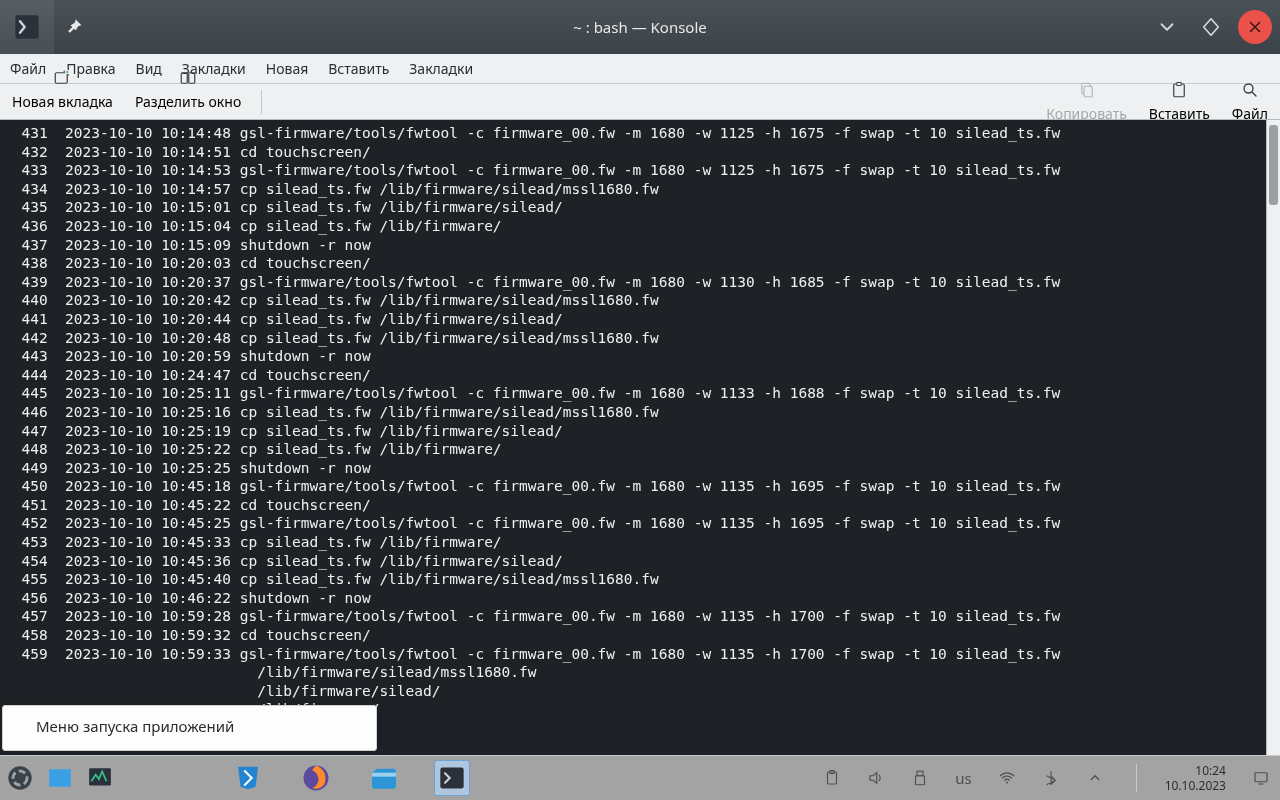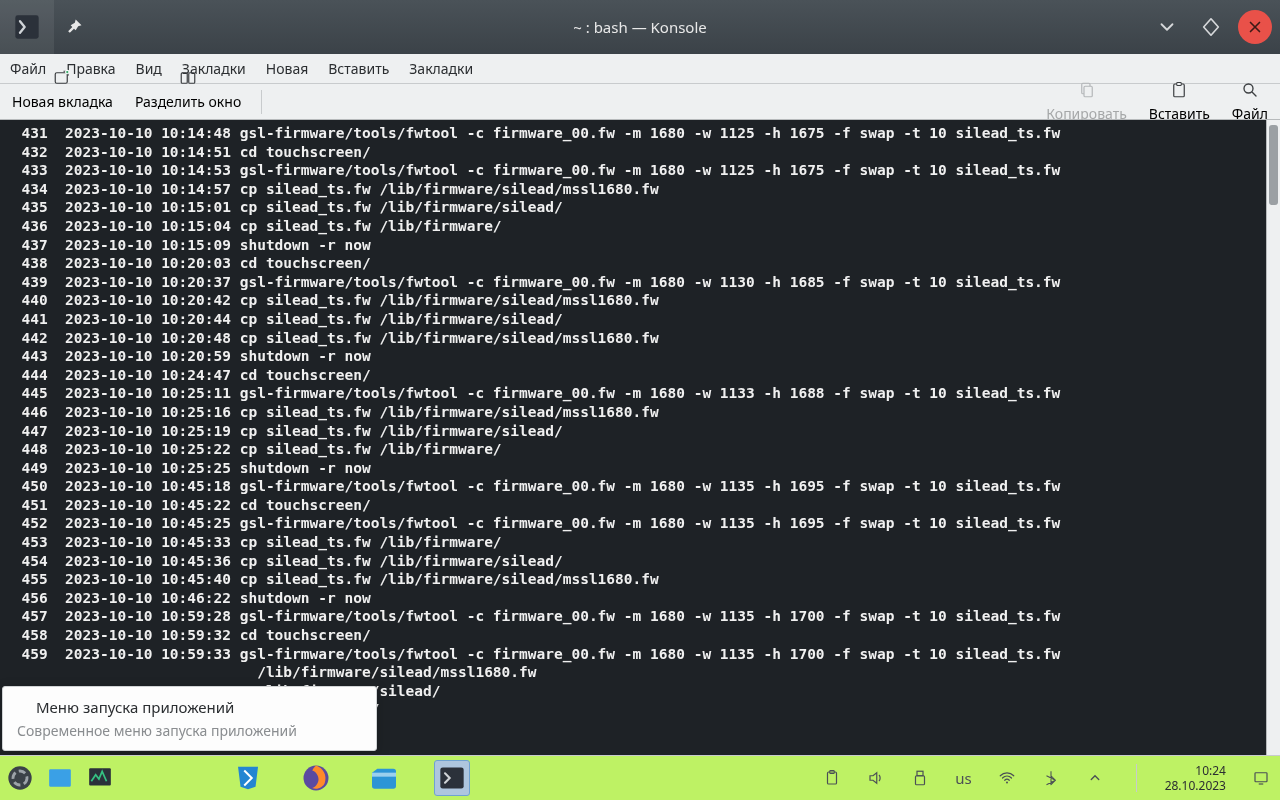--- a/index.html
+++ b/index.html
@@ -83,21 +83,20 @@
 .terminal {
   flex: 1;
   background: #1e2226;
   color: #f0f0f0;
   font-family: "DejaVu Sans Mono", "Liberation Mono", monospace;
   font-size: 14.5px;
   line-height: 18.6px;
   padding: 4px 2px 4px 4px;
   white-space: pre;
   overflow: hidden;
-  font-weight: bold;
 }
 .terminal .line { }
 .scrollbar {
   width: 14px;
   background: #eef0f1;
   border-left: 1px solid #b7babc;
   position: relative;
 }
 .scrollbar-thumb {
   position: absolute;
@@ -115,21 +114,21 @@
   border-radius: 3px;
   padding: 10px 14px 10px 14px;
   box-shadow: 0 4px 14px rgba(0,0,0,0.18);
   width: 375px;
 }
 .tooltip .tt-title { font-size: 15px; color: #2b2e31; margin-bottom: 4px; margin-left: 19px; }
 .tooltip .tt-sub { font-size: 14px; color: #8a8d90; }
 .taskbar {
   position: absolute; left: 0; right: 0; bottom: 0;
   height: 45px;
-  background: #bef264;
+  background: #a3a3a3;
   border-top: 1px solid #c8cbcd;
   display: flex;
   align-items: center;
 }
 .taskbar-left { display: flex; align-items: center; height: 100%; }
 .task-icon {
   width: 36px; height: 36px; margin: 0 2px;
   display: flex; align-items: center; justify-content: center;
   border-radius: 3px;
 }
@@ -234,21 +233,20 @@
 
 <div class="terminal-wrap">
   <div class="terminal" id="terminal"><div class="line">  431  2023-10-10 10:14:48 gsl-firmware/tools/fwtool -c firmware_00.fw -m 1680 -w 1125 -h 1675 -f swap -t 10 silead_ts.fw</div><div class="line">  432  2023-10-10 10:14:51 cd touchscreen/</div><div class="line">  433  2023-10-10 10:14:53 gsl-firmware/tools/fwtool -c firmware_00.fw -m 1680 -w 1125 -h 1675 -f swap -t 10 silead_ts.fw</div><div class="line">  434  2023-10-10 10:14:57 cp silead_ts.fw /lib/firmware/silead/mssl1680.fw</div><div class="line">  435  2023-10-10 10:15:01 cp silead_ts.fw /lib/firmware/silead/</div><div class="line">  436  2023-10-10 10:15:04 cp silead_ts.fw /lib/firmware/</div><div class="line">  437  2023-10-10 10:15:09 shutdown -r now</div><div class="line">  438  2023-10-10 10:20:03 cd touchscreen/</div><div class="line">  439  2023-10-10 10:20:37 gsl-firmware/tools/fwtool -c firmware_00.fw -m 1680 -w 1130 -h 1685 -f swap -t 10 silead_ts.fw</div><div class="line">  440  2023-10-10 10:20:42 cp silead_ts.fw /lib/firmware/silead/mssl1680.fw</div><div class="line">  441  2023-10-10 10:20:44 cp silead_ts.fw /lib/firmware/silead/</div><div class="line">  442  2023-10-10 10:20:48 cp silead_ts.fw /lib/firmware/silead/mssl1680.fw</div><div class="line">  443  2023-10-10 10:20:59 shutdown -r now</div><div class="line">  444  2023-10-10 10:24:47 cd touchscreen/</div><div class="line">  445  2023-10-10 10:25:11 gsl-firmware/tools/fwtool -c firmware_00.fw -m 1680 -w 1133 -h 1688 -f swap -t 10 silead_ts.fw</div><div class="line">  446  2023-10-10 10:25:16 cp silead_ts.fw /lib/firmware/silead/mssl1680.fw</div><div class="line">  447  2023-10-10 10:25:19 cp silead_ts.fw /lib/firmware/silead/</div><div class="line">  448  2023-10-10 10:25:22 cp silead_ts.fw /lib/firmware/</div><div class="line">  449  2023-10-10 10:25:25 shutdown -r now</div><div class="line">  450  2023-10-10 10:45:18 gsl-firmware/tools/fwtool -c firmware_00.fw -m 1680 -w 1135 -h 1695 -f swap -t 10 silead_ts.fw</div><div class="line">  451  2023-10-10 10:45:22 cd touchscreen/</div><div class="line">  452  2023-10-10 10:45:25 gsl-firmware/tools/fwtool -c firmware_00.fw -m 1680 -w 1135 -h 1695 -f swap -t 10 silead_ts.fw</div><div class="line">  453  2023-10-10 10:45:33 cp silead_ts.fw /lib/firmware/</div><div class="line">  454  2023-10-10 10:45:36 cp silead_ts.fw /lib/firmware/silead/</div><div class="line">  455  2023-10-10 10:45:40 cp silead_ts.fw /lib/firmware/silead/mssl1680.fw</div><div class="line">  456  2023-10-10 10:46:22 shutdown -r now</div><div class="line">  457  2023-10-10 10:59:28 gsl-firmware/tools/fwtool -c firmware_00.fw -m 1680 -w 1135 -h 1700 -f swap -t 10 silead_ts.fw</div><div class="line">  458  2023-10-10 10:59:32 cd touchscreen/</div><div class="line">  459  2023-10-10 10:59:33 gsl-firmware/tools/fwtool -c firmware_00.fw -m 1680 -w 1135 -h 1700 -f swap -t 10 silead_ts.fw</div><div class="line">                             /lib/firmware/silead/mssl1680.fw</div><div class="line">                             /lib/firmware/silead/</div><div class="line">                             /lib/firmware/</div></div>
   <div class="scrollbar">
     <div class="scrollbar-thumb"></div>
   </div>
 </div>
 
 <div class="tooltip">
   <div class="tt-title">Меню запуска приложений</div>
-  <div class="tt-sub">Современное меню запуска приложений</div>
 </div>
 
 <div class="taskbar">
   <div class="taskbar-left">
     <div class="task-icon">
       <svg viewBox="0 0 24 24" width="28" height="28">
           <circle cx="12" cy="12" r="10" fill="#3b4248"></circle>
           <circle cx="12" cy="12" r="6" fill="none" stroke="#9ca3a8" stroke-width="2.4" stroke-dasharray="6 3"></circle>
         </svg>
     </div>
@@ -322,21 +320,21 @@
         </svg>
     </div>
     <div class="tray-icon">
       <svg viewBox="0 0 24 24">
           <path d="M7 14l5-5 5 5" stroke="#4b5055" stroke-width="1.8" fill="none" stroke-linecap="round"></path>
         </svg>
     </div>
     <div class="task-sep"></div>
     <div class="clock">
       <div>10:24</div>
-      <div>28.10.2023</div>
+      <div>10.10.2023</div>
     </div>
     <div class="tray-icon">
       <svg viewBox="0 0 24 24">
           <rect x="4" y="5" width="16" height="12" rx="1" fill="none" stroke="#4b5055" stroke-width="1.6"></rect>
           <path d="M9 20h6" stroke="#4b5055" stroke-width="1.6"></path>
         </svg>
     </div>
   </div>
 </div>
 

